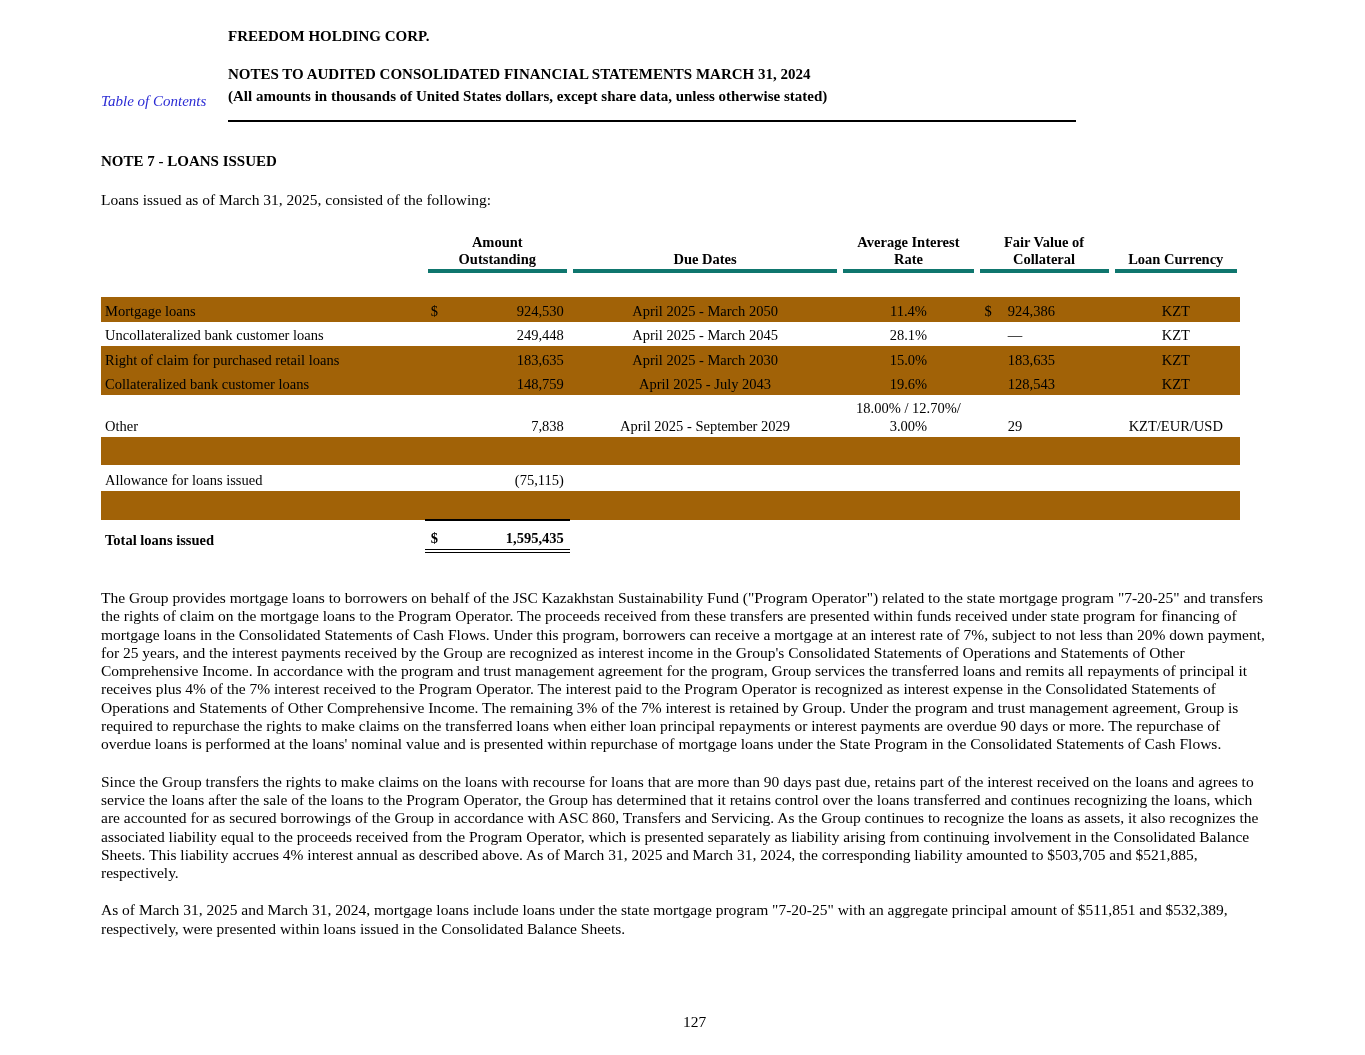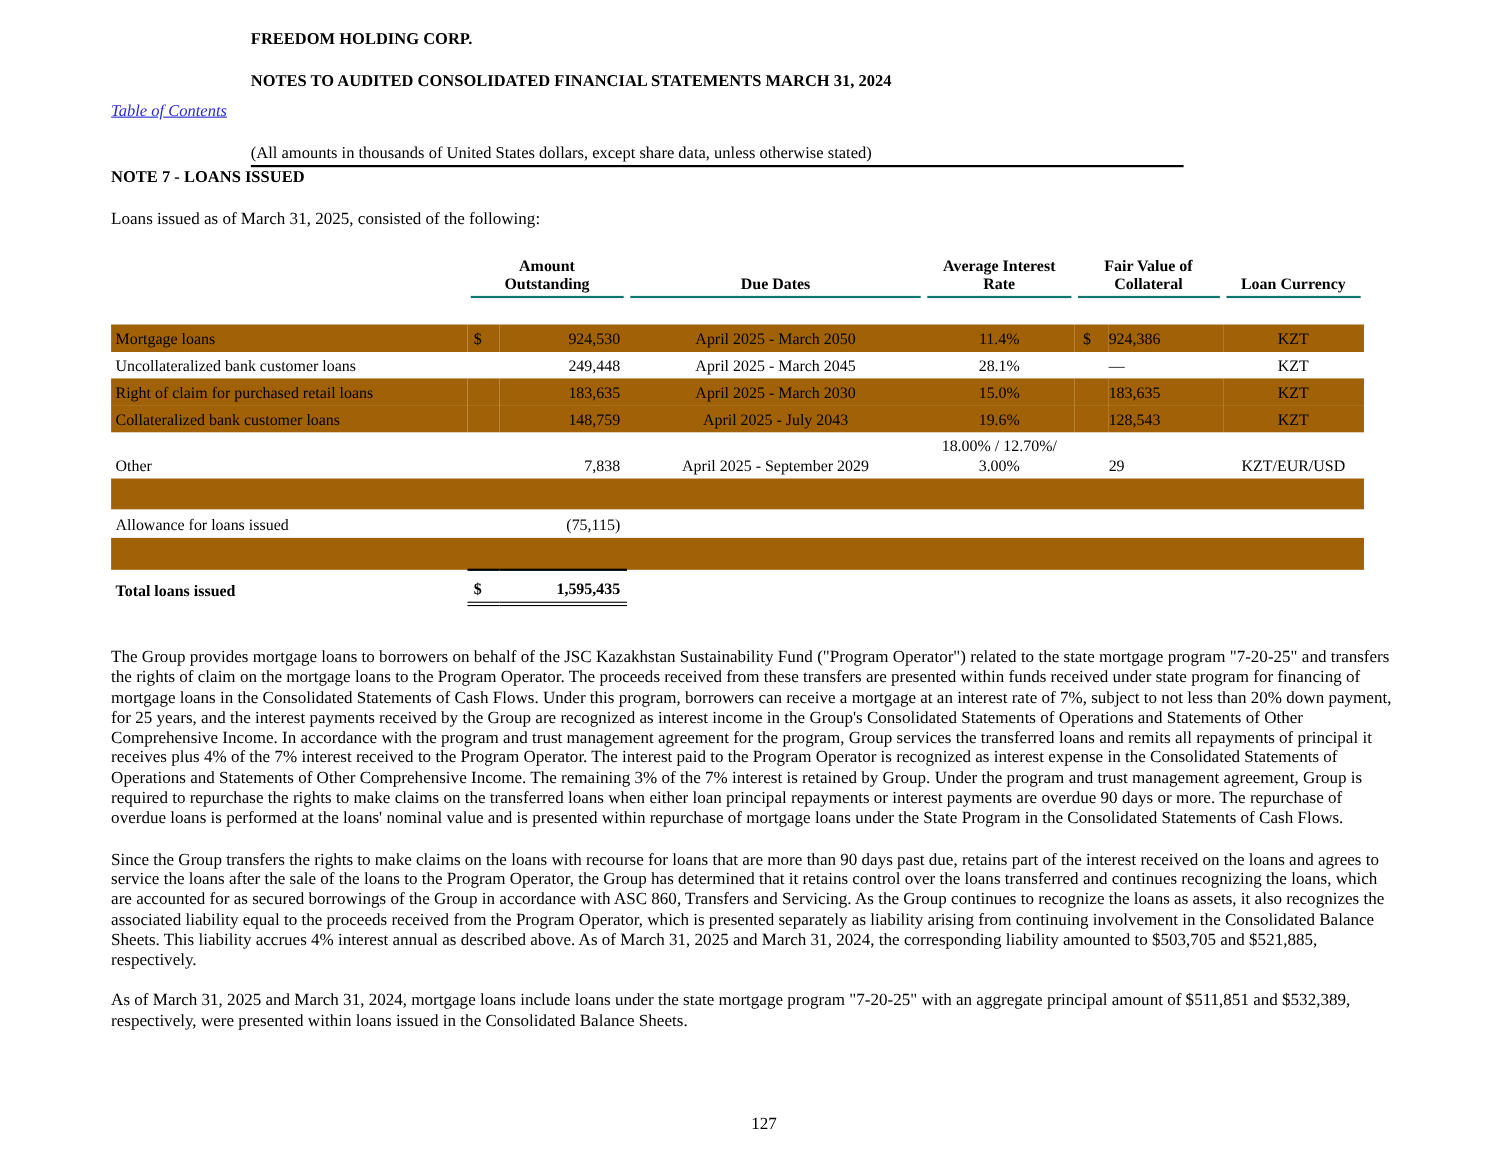--- a/index.html
+++ b/index.html
@@ -4,29 +4,29 @@
   <style>
     html, body { margin: 0; padding: 0; background: #ffffff; }
     body {
       width: 1365px; height: 1055px; position: relative; overflow: hidden;
       font-family: "Liberation Serif", "DejaVu Serif", serif; color: #000;
       font-size: 15px;
     }
     .hdr-company { position: absolute; left: 228px; top: 28px; font-weight: bold; font-size: 15px; }
     .hdr-notes { position: absolute; left: 228px; top: 66px; font-weight: bold; font-size: 15px; }
     .hdr-line-row { position: absolute; left: 101px; top: 88px; width: 975px; height: 20px; }
-    .toc-link { position: absolute; left: 0; top: 5px; color: #2a2ad4; font-style: italic; text-decoration: underline; font-size: 15px; cursor: pointer; }
-    .hdr-amounts { position: absolute; left: 127px; top: 0; right: 0; font-weight: normal; font-size: 15px; border-bottom: 2px solid #000; padding-bottom: 1px; white-space: nowrap; margin-top: 44px; }
+    .toc-link { position: absolute; left: 0; top: 5px; color: #2a2ad4; font-style: italic; font-size: 15px; cursor: pointer; }
+    .hdr-amounts { position: absolute; left: 127px; top: 0; right: 0; font-weight: bold; font-size: 15px; border-bottom: 2px solid #000; padding-bottom: 15px; white-space: nowrap; }
     .note-title { position: absolute; left: 101px; top: 153px; font-weight: bold; font-size: 15px; }
     .intro { position: absolute; left: 101px; top: 191px; font-size: 15.5px; }
 
     .loan-table { position: absolute; left: 101px; top: 234px; width: 1139px; border-collapse: collapse; }
     .loan-table td, .loan-table th { padding: 0; font-size: 14.5px; }
     .loan-table th { font-weight: bold; vertical-align: bottom; text-align: center; line-height: 17px; }
-    .th-inner { border-bottom: 2px solid #0f766e; padding-bottom: 1px; margin: 0 3px; }
+    .th-inner { border-bottom: 4px solid #0f766e; padding-bottom: 1px; margin: 0 3px; }
     .spacer-row td { height: 24px; }
     .row { height: 24.5px; }
     .row.shaded td { background: #a16207; }
     .row td { vertical-align: bottom; padding-bottom: 2px; }
     .c-label { width: 330px; padding-left: 4px !important; text-align: left; }
     .c-dollar { width: 24px; text-align: left; padding-left: 6px !important; }
     .c-amount { width: 112px; text-align: right; padding-right: 6px !important; }
     .c-due { width: 280px; text-align: center; }
     .c-rate { width: 140px; text-align: center; }
     .c-fvd { width: 24px; text-align: left; padding-left: 8px !important; }

